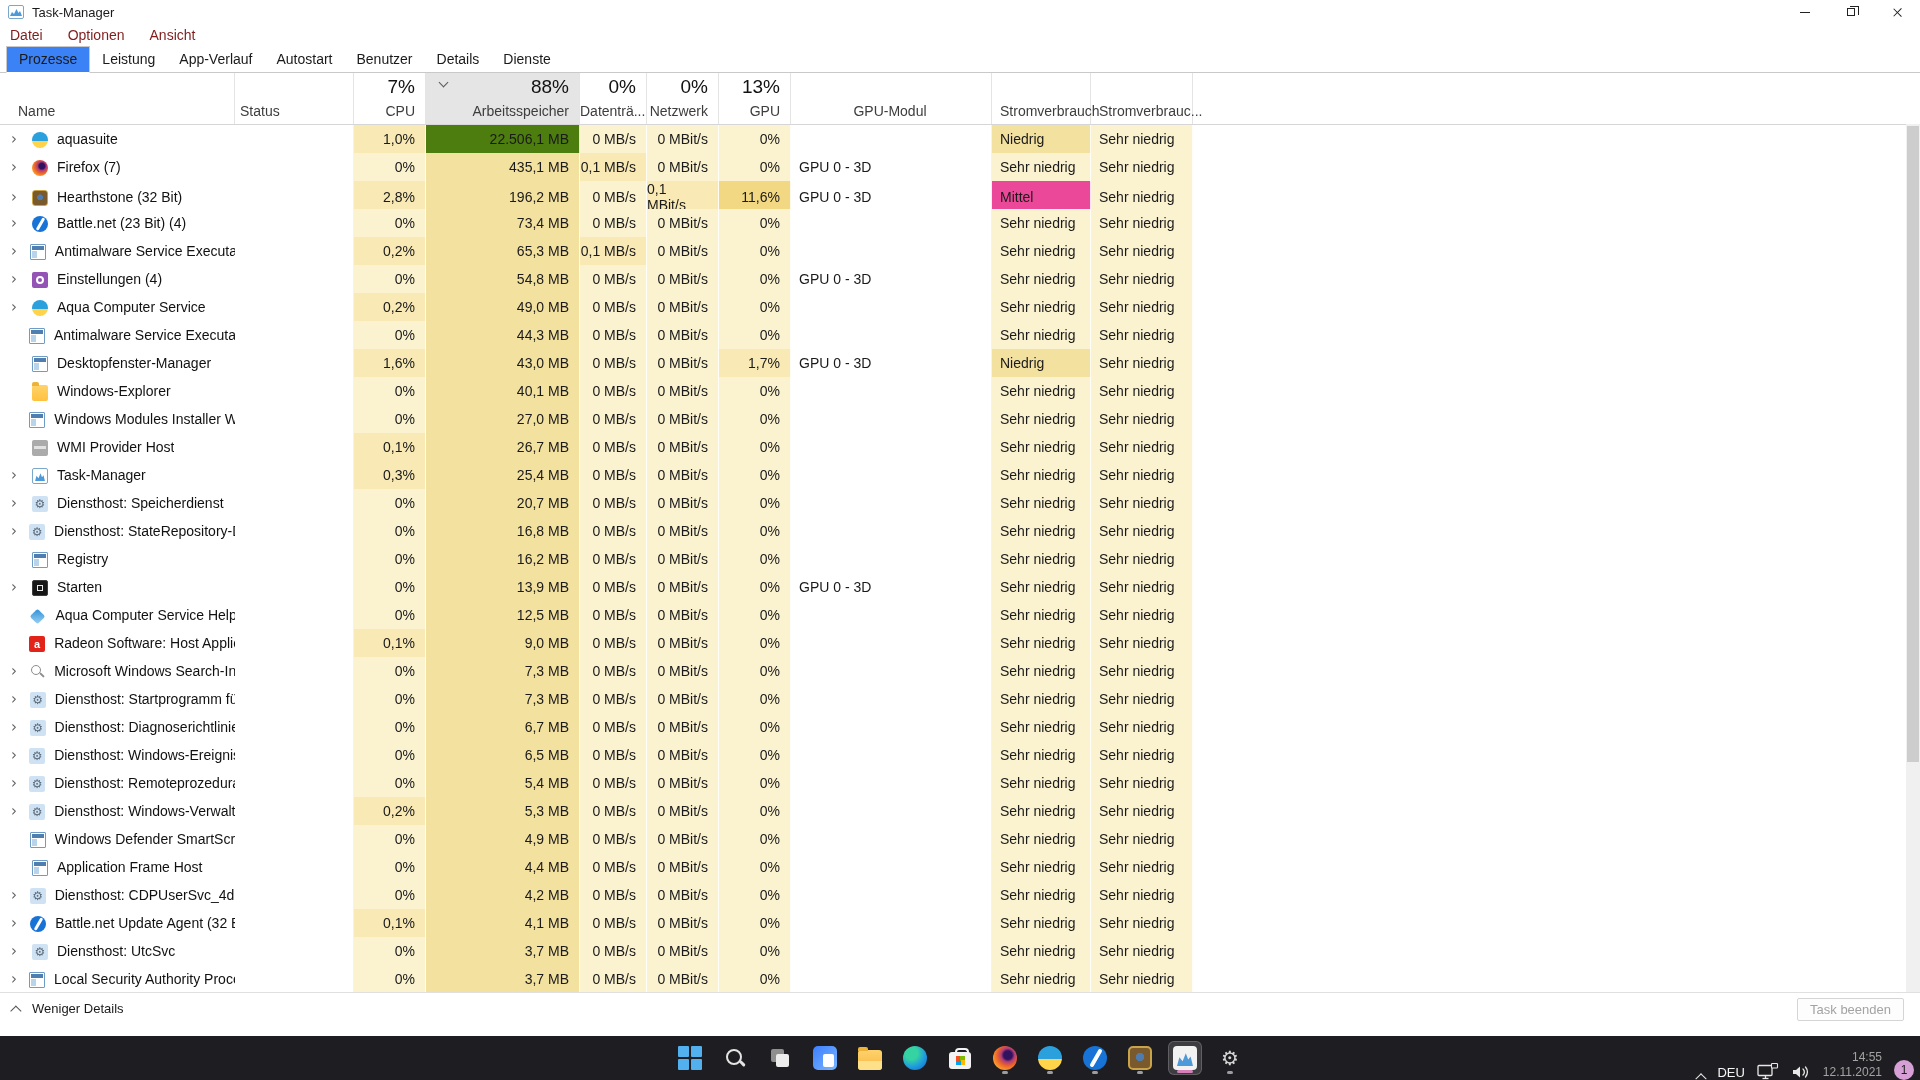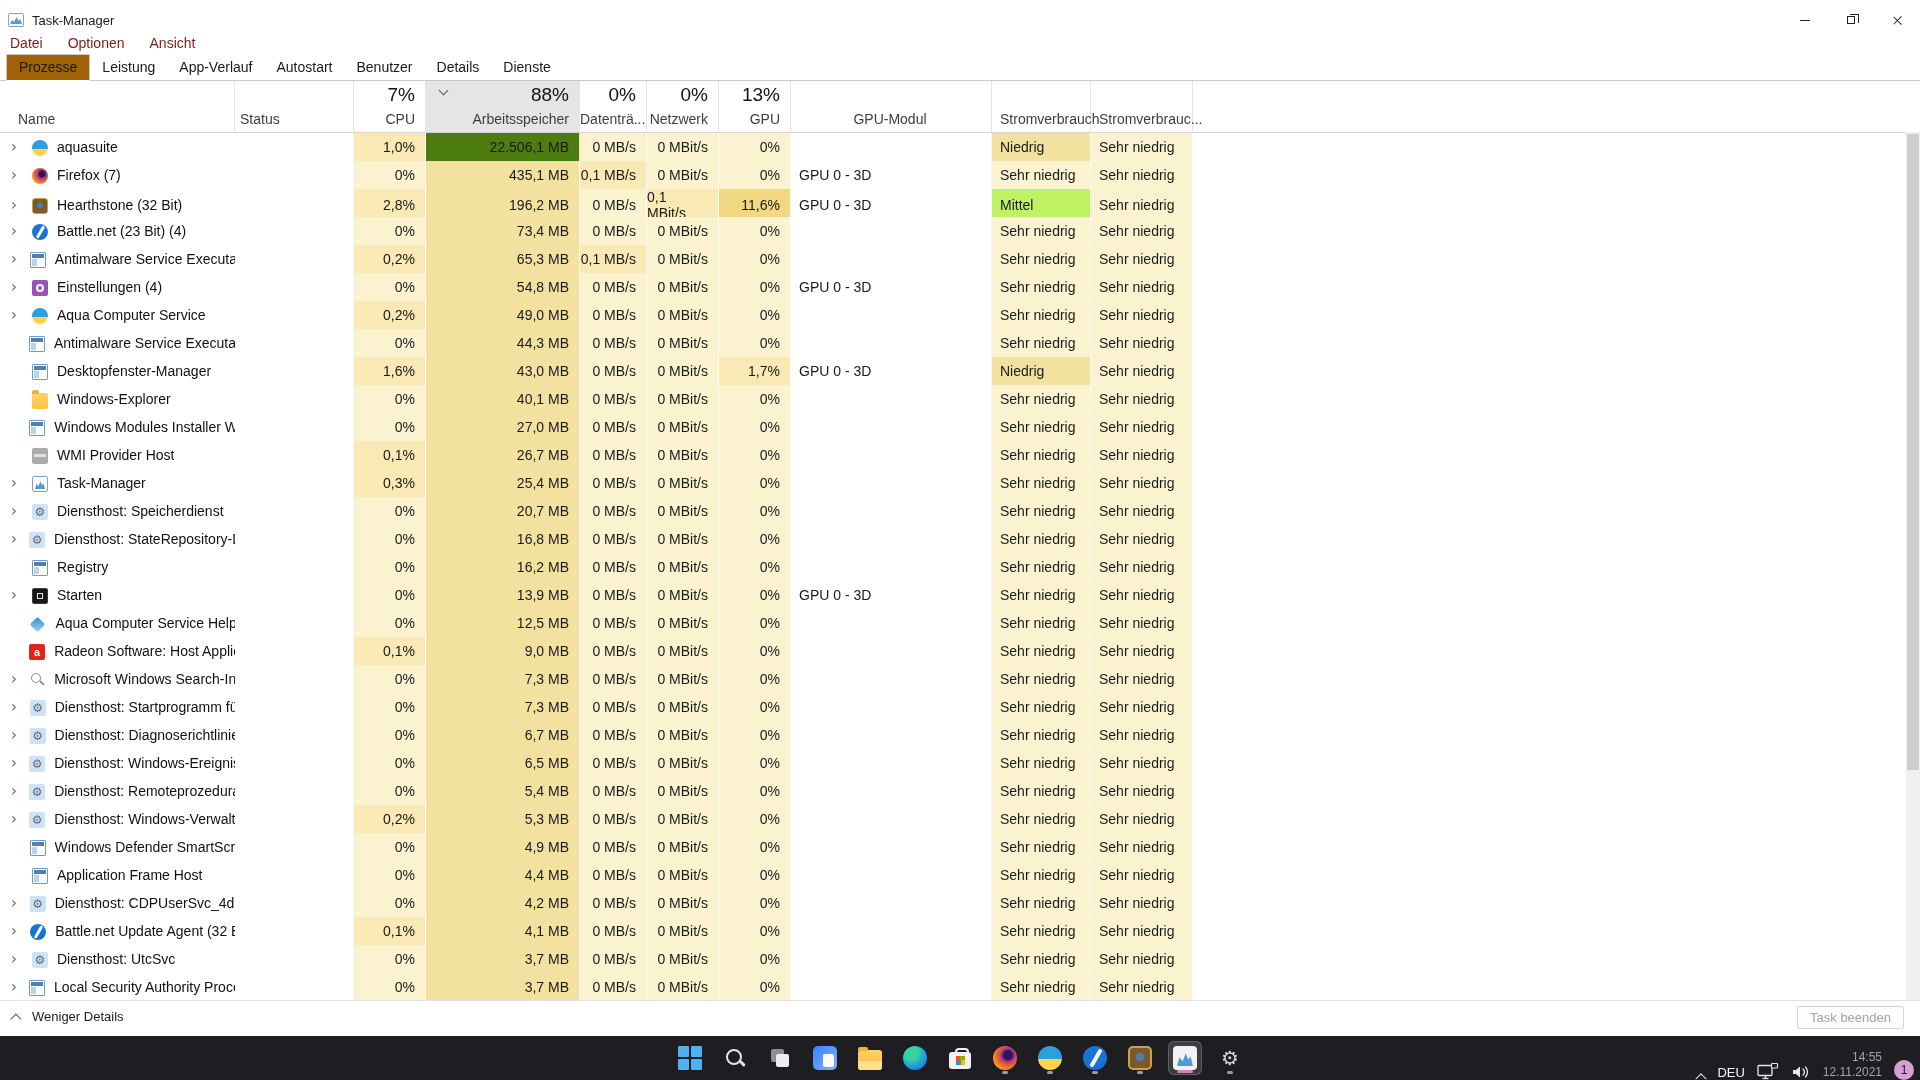--- a/index.html
+++ b/index.html
@@ -1,18 +1,18 @@
 <!DOCTYPE html>
 <html><head>
 <meta charset="utf-8">
 <style>
   *{margin:0;padding:0;box-sizing:border-box;}
   html,body{width:1920px;height:1080px;overflow:hidden;background:#fff;
     font-family:"Liberation Sans","DejaVu Sans",sans-serif;color:#1a1a1a;}
-  .app-window{position:absolute;left:0;top:8px;width:1920px;height:730px;background:#fff;}
+  .app-window{position:absolute;left:0;top:0;width:1920px;height:730px;background:#fff;}
 
   
   .titlebar{height:24px;display:flex;align-items:center;padding-left:8px;position:relative;background:#fff;}
   .titlebar .app-ico{width:16px;height:16px;margin-right:8px;}
   .titlebar .ttl{font-size:13px;color:#1a1a1a;}
   .winbtns{position:absolute;right:0;top:0;height:24px;display:flex;}
   .winbtn{width:46px;height:24px;display:flex;align-items:center;justify-content:center;}
   .g-min{width:10px;height:1px;background:#222;}
   .g-max{width:8px;height:8px;border:1px solid #222;position:relative;background:#fff;}
   .g-max::before{content:"";position:absolute;left:2px;top:-3px;width:8px;height:8px;border:1px solid #222;border-bottom:none;border-left:none;}
@@ -21,21 +21,21 @@
   .g-close::before{transform:rotate(45deg);}
   .g-close::after{transform:rotate(-45deg);}
 
   
   .menubar{height:22px;display:flex;align-items:center;gap:0;padding-left:10px;}
   .menu-item{font-size:14px;padding:2px 11px 2px 0;margin-right:14px;color:#7f1d1d;}
 
   
   .tabstrip{height:27px;display:flex;align-items:flex-end;padding-left:6px;border-bottom:1px solid #c9c9c9;}
   .tab{font-size:14px;padding:4px 12px 5px 12px;color:#1a1a1a;position:relative;bottom:0;}
-  .tab.active{background:#a16207;border:1px solid #c9c9c9;border-bottom:1px solid #fff;margin-bottom:-1px;}
+  .tab.active{background:#3b82f6;border:1px solid #c9c9c9;border-bottom:1px solid #fff;margin-bottom:-1px;}
 
   
   .grid{display:grid;grid-template-columns:235px 119px 72px 154px 67px 72px 72px 201px 99px 102px;}
   .thead{height:52px;border-bottom:1px solid #d6d6d6;position:relative;width:1906px;}
   .thead .grid{height:100%;}
   .hc{position:relative;border-right:1px solid #e4e4e4;display:flex;flex-direction:column;justify-content:space-between;padding:3px 0 5px 0;}
   .hc .pct{font-size:19px;color:#111;text-align:right;padding-right:10px;line-height:22px;}
   .hc .lbl{font-size:14px;color:#3d3d3d;text-align:right;padding-right:10px;white-space:nowrap;}
   .hc .lbl.left{text-align:center;padding-left:8px;}
   .hc.sorted{background:#e5e5e5;}
@@ -51,21 +51,21 @@
   .cell.txt{justify-content:flex-start;padding-left:8px;border-right:1px solid rgba(255,255,255,.85);}
   .cell.plain{background:#fff;border-right:1px solid #f3f3f3;}
   .name-cell{padding-left:8px;display:flex;align-items:center;gap:0;}
   .chev{width:24px;font-size:15px;color:#5f5f5f;text-align:left;padding-left:3px;font-family:"DejaVu Sans",sans-serif;}
   .pic{width:16px;height:16px;margin-right:9px;flex:0 0 16px;display:inline-block;}
   .pname{white-space:nowrap;overflow:hidden;color:#111;}
   .h1{background:#fbf2d0;}
   .h2{background:#f8e9b5;}
   .hm{background:#f3e1a0;}
   .h3{background:#f2d883;}
-  .h4{background:#bef264;}
+  .h4{background:#ec4899;}
   .h5{background:#4d7c0f;}
 
   
   .pi{display:inline-block;width:16px;height:16px;position:relative;border-radius:2px;vertical-align:middle;}
   .ico-aquasuite{border-radius:50%;background:linear-gradient(180deg,#2aa0dd 0 55%,#ffd44a 55% 100%);}
   .ico-firefox{border-radius:50%;background:radial-gradient(circle at 62% 38%,#30125e 0 20%,#b23c7a 32%,#e8622c 50%,#ff9a2d 74%,#ffc24a 100%);}
   .ico-hearthstone{background:radial-gradient(circle at 50% 45%,#4f7cae 0 26%,#7a5a2c 30% 100%);border:1.5px solid #c9a34a;border-radius:3px;}
   .ico-battlenet{border-radius:50%;background:#1773d6;overflow:hidden;}
   .ico-battlenet::after{content:"";position:absolute;left:7px;top:1px;width:3px;height:14px;background:#fff;transform:rotate(30deg);border-radius:2px;}
   .ico-window{background:#fff;border:1px solid #6f9cc6;border-radius:1px;}

